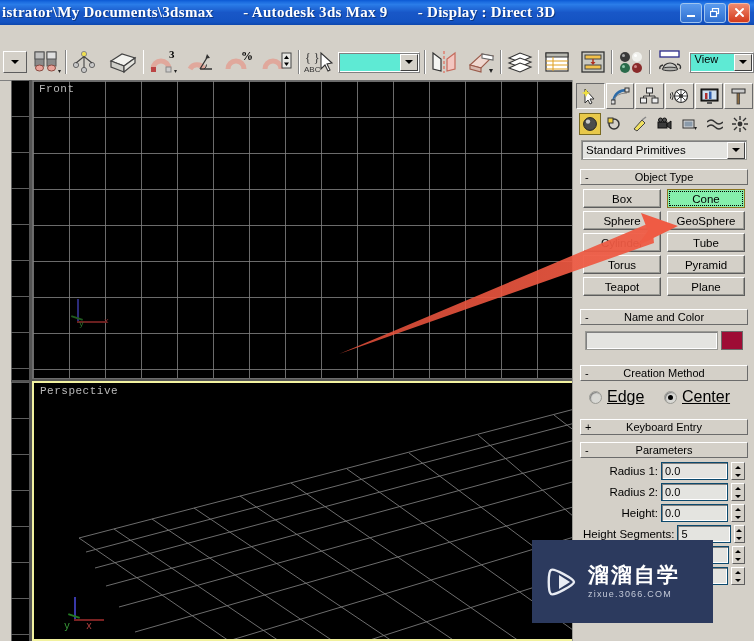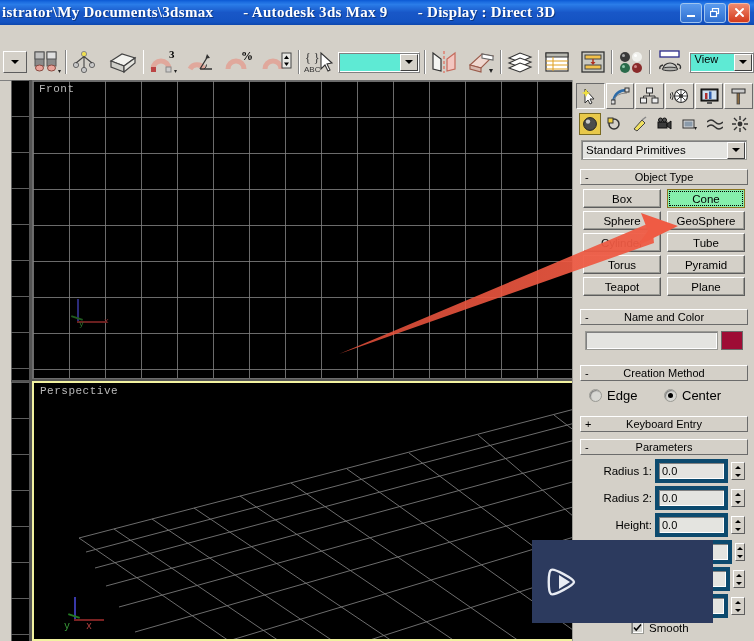--- a/index.html
+++ b/index.html
@@ -165,27 +165,27 @@
   .color-swatch{width:20px;height:17px;border:1px solid #6b6b6b;}
 
   .radiorow{display:flex;align-items:center;padding:3px 6px 2px 6px;}
   .radio-wrap{flex:1;display:flex;align-items:center;gap:5px;}
   .radio{
     width:11px;height:11px;border-radius:50%;background:#d8d8d4;
     box-shadow:inset 1px 1px 1px #808080;border:1px solid #9a9a94;
     display:flex;align-items:center;justify-content:center;
   }
   .radio.on::after{content:"";width:5px;height:5px;border-radius:50%;background:#000;}
-  .radio-label{font-size:13px;}
+  .radio-label{font-size:16px;text-decoration:underline;}
 
   .param-row{display:flex;align-items:center;justify-content:flex-end;gap:3px;margin-bottom:3px;}
   .param-label{font-size:11.5px;color:#000;text-align:right;white-space:nowrap;}
   .param-field{
     width:62px;height:16px;background:#e4e4e0;
-    box-shadow:inset 1px 1px 0 #808080, inset -1px -1px 0 #fff;border:4px solid #0c4a6e;
+    box-shadow:inset 1px 1px 0 #808080, inset -1px -1px 0 #fff;border:1px solid #0c4a6e;
     font-size:11px;color:#000;display:flex;align-items:center;padding-left:3px;
   }
   .spinner{
     width:12px;height:16px;display:flex;flex-direction:column;
     border:1px solid #fff;border-right-color:#5d5d5d;border-bottom-color:#5d5d5d;
     background:#d4d0c8;
   }
   .spinner i{flex:1;display:flex;align-items:center;justify-content:center;}
   .sp-up{width:0;height:0;border-left:3px solid transparent;border-right:3px solid transparent;border-bottom:3px solid #000;}
   .sp-dn{width:0;height:0;border-left:3px solid transparent;border-right:3px solid transparent;border-top:3px solid #000;}
@@ -762,15 +762,19 @@
     <path d="M678 226 L641 213 L648 231 L637 246 Z" fill="#ef5b44"></path>
   </svg>
 
   <div class="watermark">
     <div class="wm-logo">
       <svg width="36" height="36" viewBox="0 0 36 36">
         <path d="M7 6 C4 8 4 28 7 30 C10 32 30 21 30 18 C30 15 10 4 7 6 Z" fill="none" stroke="#e9ecf3" stroke-width="2.4" stroke-linejoin="round"></path>
         <path d="M15 11 L26 18 L15 25 Z" fill="#e9ecf3"></path>
       </svg>
     </div>
+    <div class="wm-text">
+      <span class="wm-cn">溜溜自学</span>
+      <span class="wm-en">zixue.3066.COM</span>
+    </div>
   </div>
 
 </div>
 
 </body></html>

